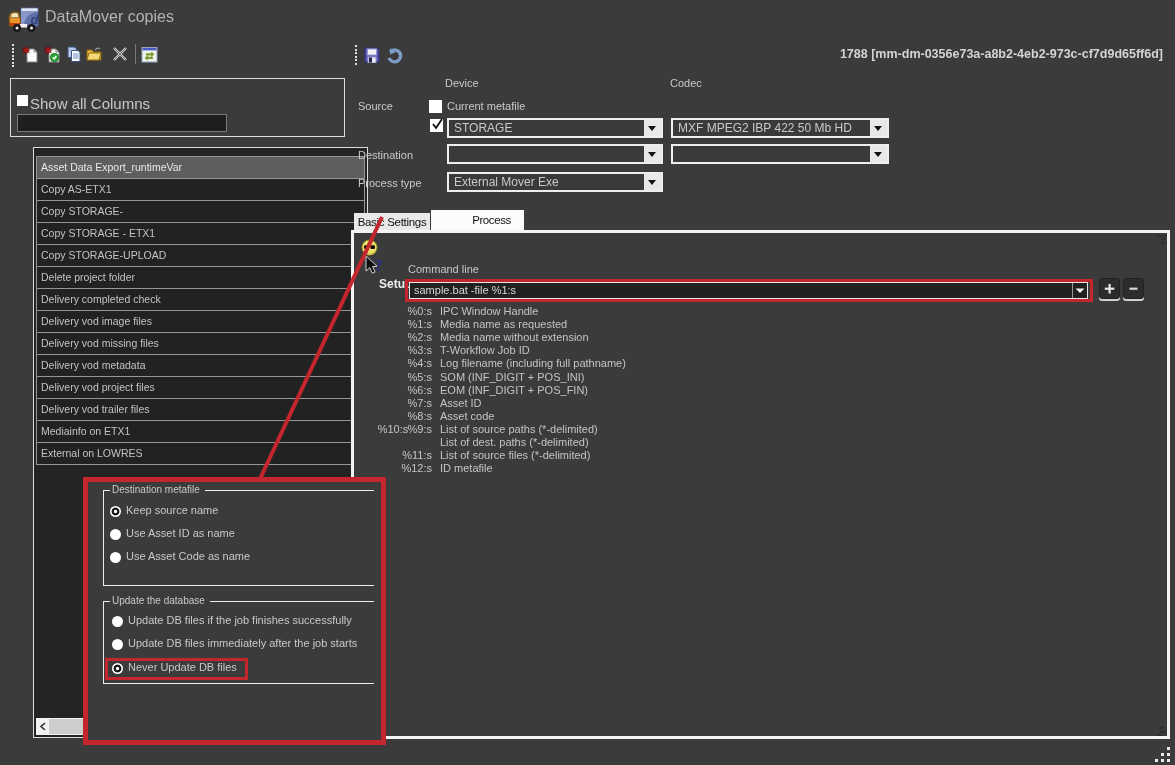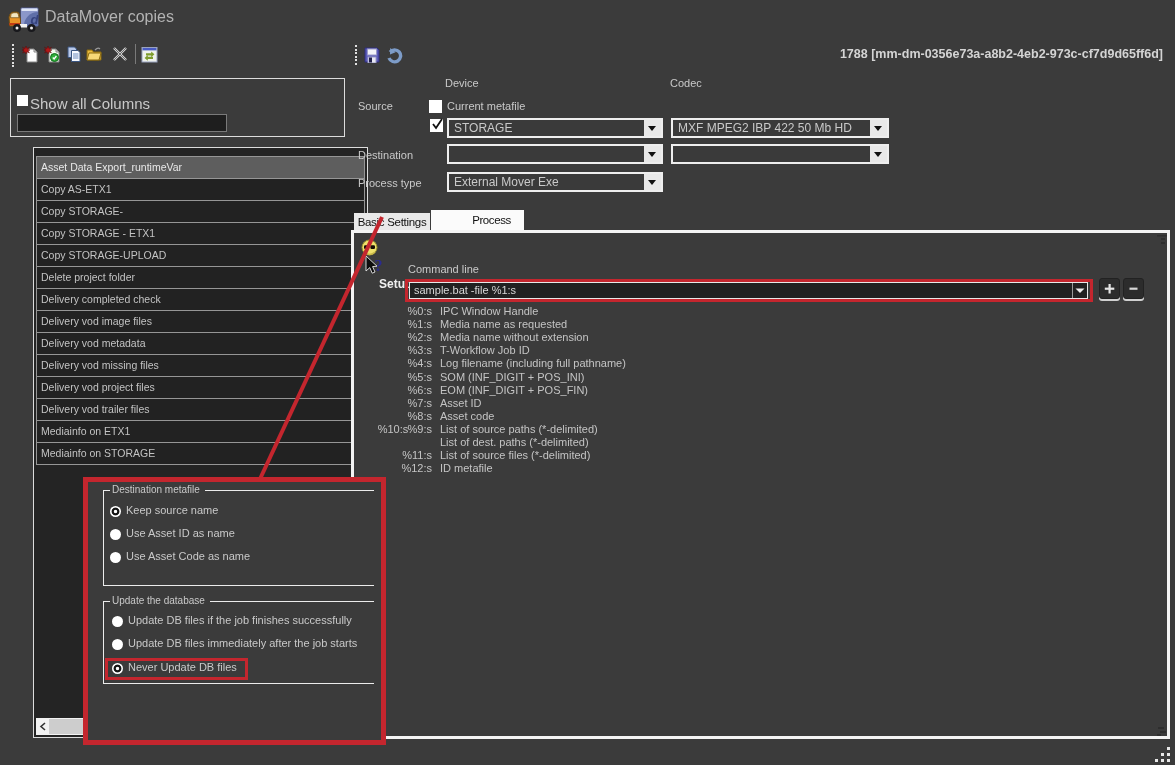--- a/index.html
+++ b/index.html
@@ -134,26 +134,26 @@
   <div class="abs" style="left:10px;top:147px;width:335px;height:591px;border:1px solid #dcdcdc;background:#242424;margin-left:23px;">
     <div class="abs" style="left:2px;top:9px;right:2px;">
       <div class="row" style="background:#5e5e5e;color:#e8e8e8;">Asset Data Export_runtimeVar</div>
       <div class="row">Copy AS-ETX1</div>
       <div class="row">Copy STORAGE-</div>
       <div class="row">Copy STORAGE - ETX1</div>
       <div class="row">Copy STORAGE-UPLOAD</div>
       <div class="row">Delete project folder</div>
       <div class="row">Delivery completed check</div>
       <div class="row">Delivery vod image files</div>
+      <div class="row">Delivery vod missing files</div>
       <div class="row">Delivery vod metadata</div>
-      <div class="row">Delivery vod missing files</div>
       <div class="row">Delivery vod project files</div>
       <div class="row">Delivery vod trailer files</div>
       <div class="row">Mediainfo on ETX1</div>
-      <div class="row">Mediainfo on STORAGE</div>
+      <div class="row">External on LOWRES</div>
     </div>
 
     <div class="abs" style="left:2px;bottom:2px;right:2px;height:17px;background:#f2f2f2;">
       <div class="abs" style="left:13px;top:1px;width:137px;height:15px;background:#cdcdcd;"></div>
       <svg class="abs" style="left:3px;top:4px" width="9" height="9" viewBox="0 0 9 9">
           <path d="M6 1 L2 4.5 L6 8" fill="none" stroke="#333" stroke-width="1.6"></path>
         </svg>
       <svg class="abs" style="right:3px;top:4px" width="9" height="9" viewBox="0 0 9 9">
           <path d="M3 1 L7 4.5 L3 8" fill="none" stroke="#333" stroke-width="1.6"></path>
         </svg>

